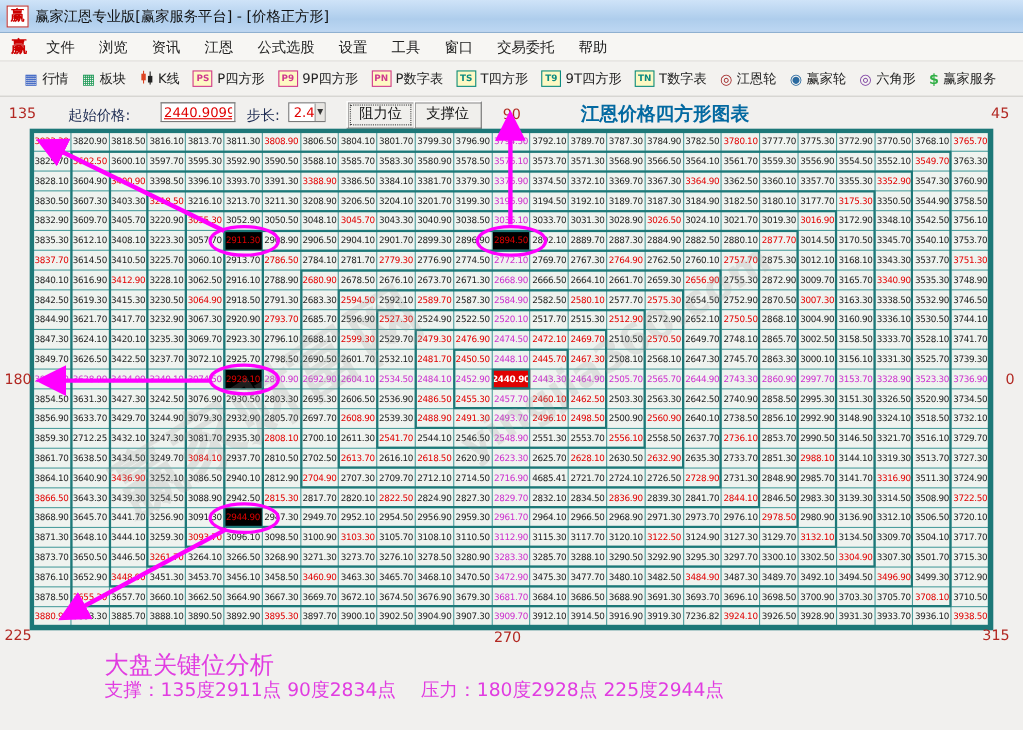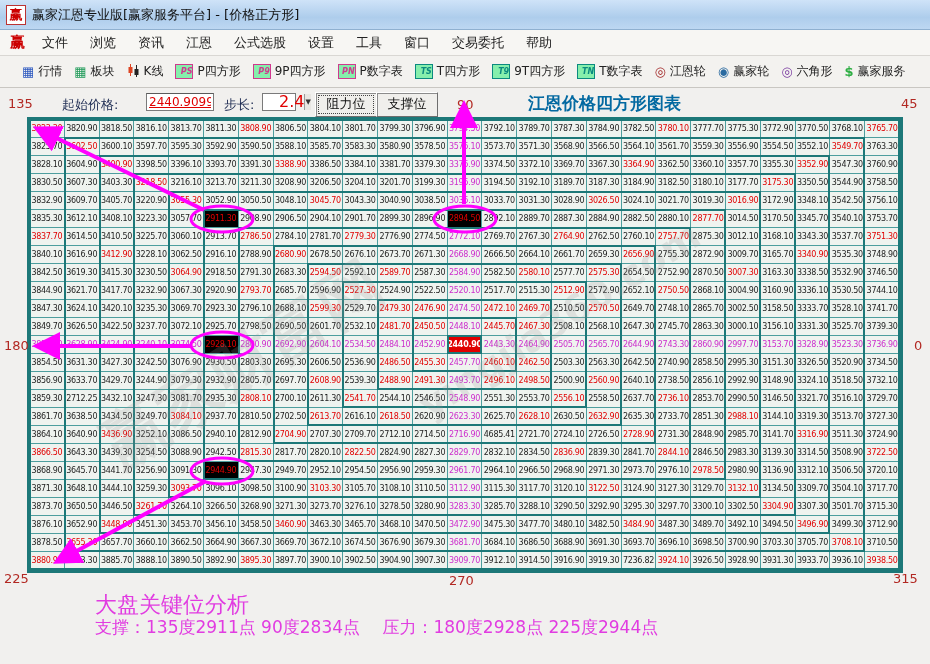--- a/index.html
+++ b/index.html
@@ -16,32 +16,32 @@
   .menubar{position:absolute;left:0;top:30px;width:930px;height:26px;background:#f7f6f3;
     border-bottom:1px solid #d9d7d3;display:flex;align-items:center;padding-left:10px;box-sizing:border-box;gap:14px;}
   .menu-logo{color:#c00;font-weight:bold;font-size:15px;}
   .menu-item{font-size:13px;color:#222;cursor:default;padding:2px 3px;}
   
   .toolbar{position:absolute;left:0;top:56px;width:930px;height:32px;background:#f3f2ef;
     border-bottom:1px solid #c9c7c2;display:flex;align-items:center;padding-left:22px;box-sizing:border-box;gap:12px;}
   .tb-item{display:flex;align-items:center;gap:4px;font-size:12px;color:#222;}
   .tb-ico{font-size:13px;line-height:13px;}
   .tb-badge{display:inline-block;width:16px;height:13px;font-size:8px;font-weight:bold;
-    text-align:right;line-height:13px;background:#86efac;font-style:italic;}
+    text-align:center;line-height:13px;background:#fef9c3;}
   .tb-badge.p{color:#d0388e;border:1px solid #d0388e;}
   .tb-badge.t{color:#0b8a80;border:1px solid #0b8a80;}
   
   .controls{position:absolute;left:0;top:88px;width:930px;height:32px;background:#f1f0ee;}
   .ctl-label{position:absolute;font-size:13px;color:#1d2b52;top:8px;}
   .ctl-input{position:absolute;top:5px;height:18px;border:1px solid #7a7a7a;
     border-top-color:#5a5a5a;background:#fff;color:#e00000;font-size:12px;
     font-family:"DejaVu Sans","Liberation Sans",sans-serif;padding:0 2px;box-sizing:border-box;text-decoration:underline;}
   .combo{position:absolute;left:262px;top:5px;width:34px;height:18px;border:1px solid #7a7a7a;
     background:#fff;display:flex;box-sizing:border-box;}
-  .combo-val{flex:1;color:#e00000;font-size:16px;line-height:16px;padding-left:16px;}
+  .combo-val{flex:1;color:#e00000;font-size:12px;line-height:16px;padding-left:4px;}
   .combo-btn{width:12px;background:#e8e6e2;border-left:1px solid #9a9a9a;font-size:7px;
     line-height:16px;text-align:center;color:#333;}
   .btn{position:absolute;top:4px;width:60px;height:23px;background:#f0efec;
     border:1px solid #6e6e6e;border-top-color:#fff;border-left-color:#fff;
     box-shadow:1px 1px 0 #8c8c8c inset;font-size:13px;color:#111;text-align:center;line-height:21px;
     font-family:"DejaVu Sans","Liberation Sans",sans-serif;}
   .btn.focused{outline:1px dotted #444;outline-offset:-4px;}
   .chart-title{position:absolute;left:528px;top:4px;font-size:17px;font-weight:bold;color:#0369a1;}
   
   .deg{position:absolute;font-size:13px;color:#b22822;z-index:30;}

